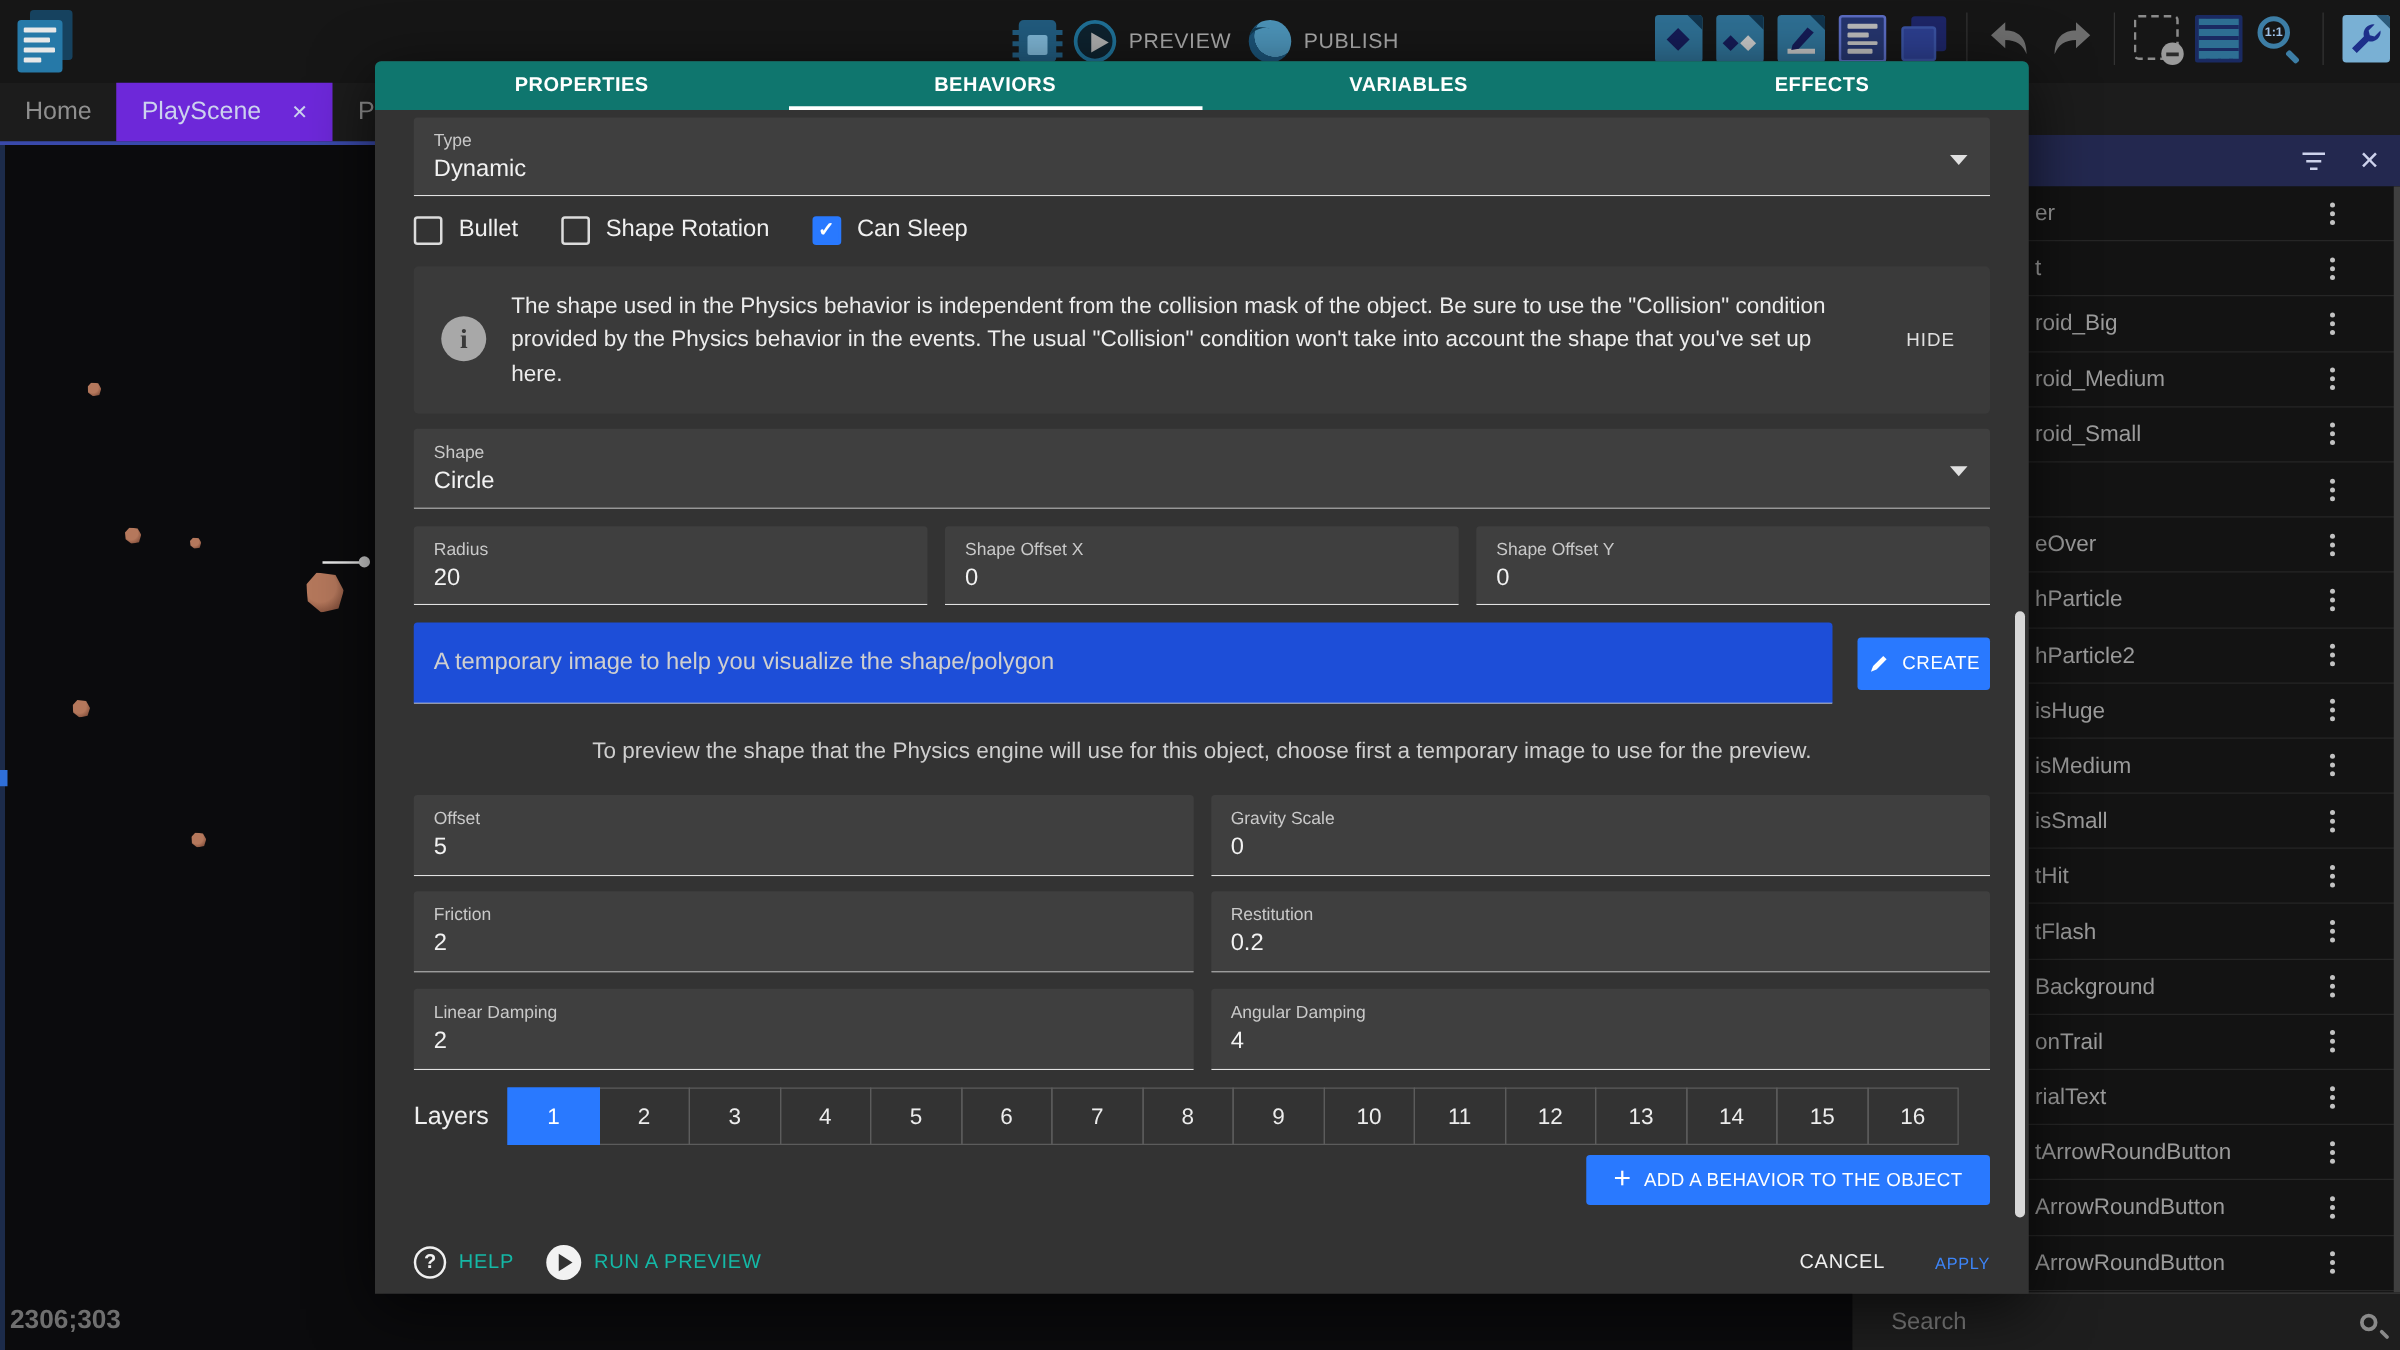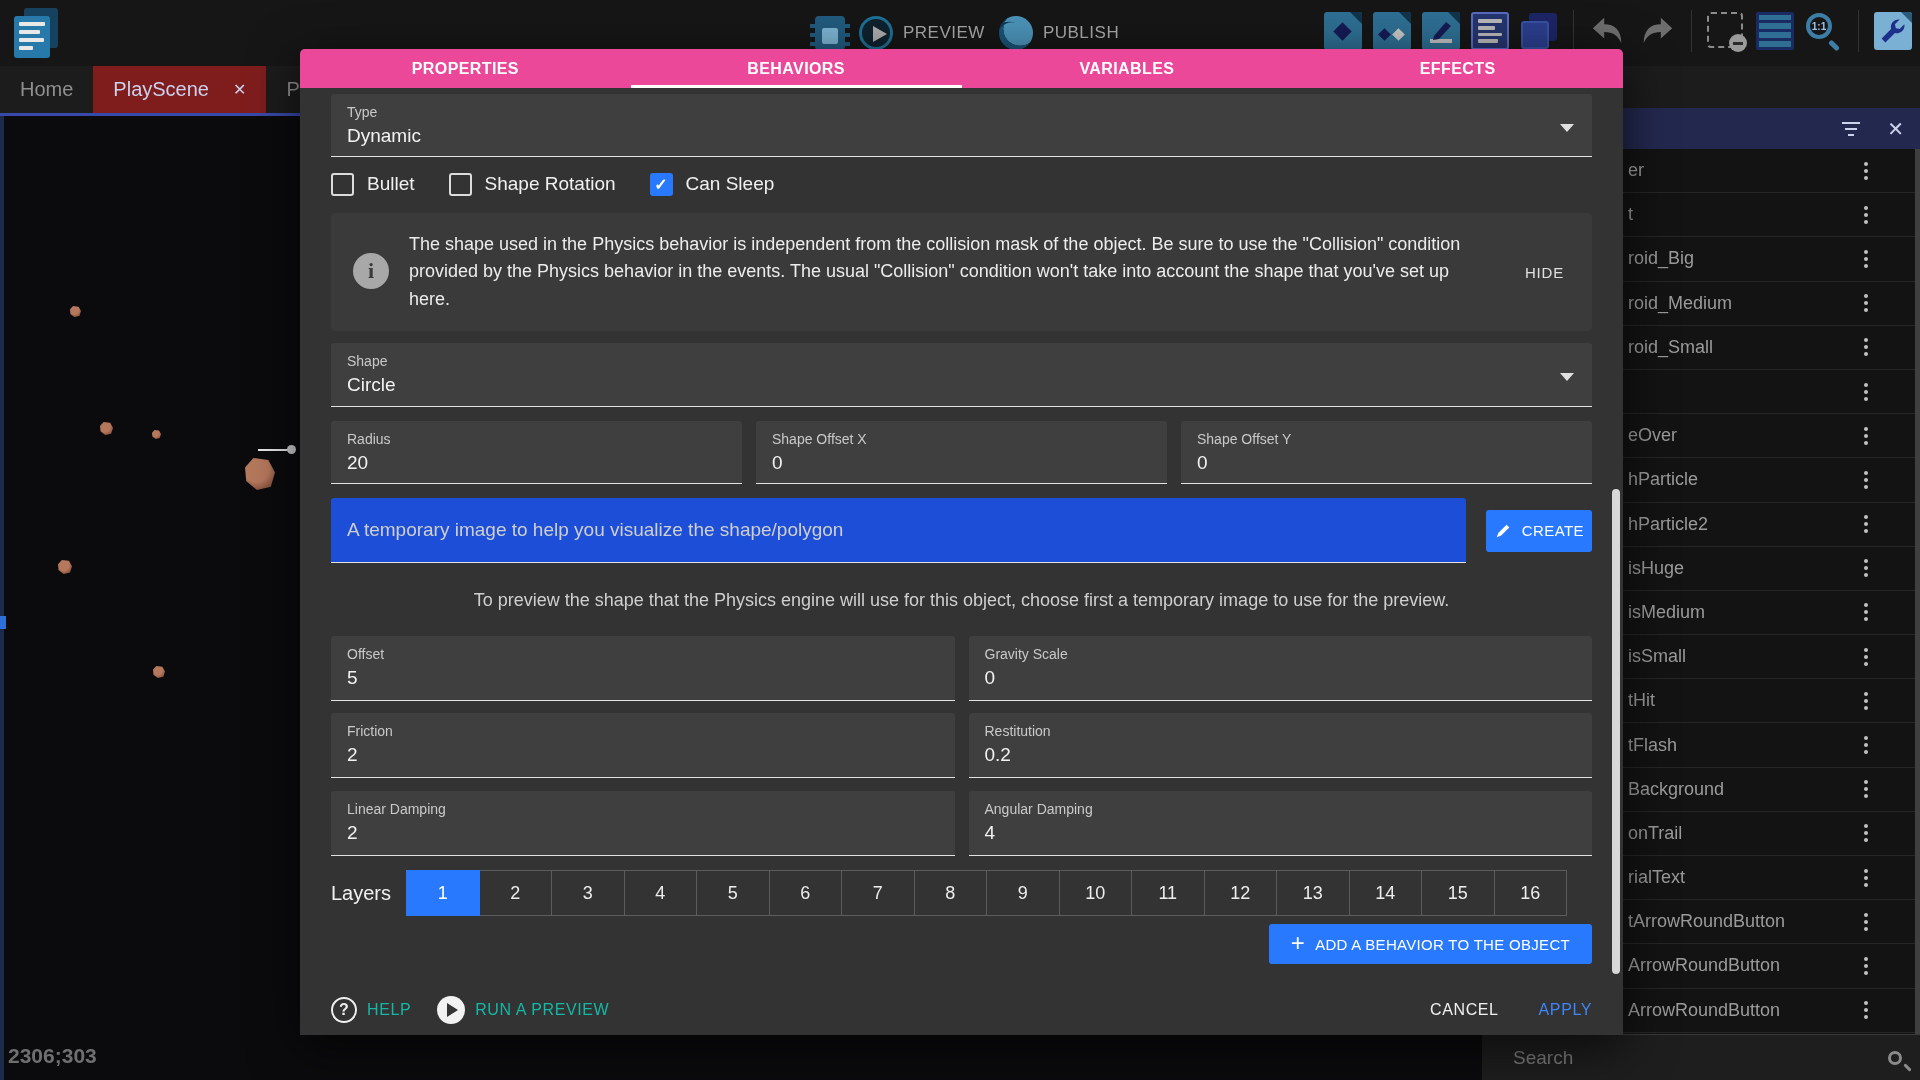--- a/index.html
+++ b/index.html
@@ -51,21 +51,21 @@
                 repeating-linear-gradient(90deg, rgba(46,111,147,.0) 0 6px, #1a2a62 6px 9px), #2e6f93; }
   .zoom11 { position:relative; }
   .zoom11 .ring { position:absolute; left:1px; top:1px; width:26px; height:26px; border-radius:50%; border:4px solid #3d7ea6; color:#9fc2e8; font-size:10px; font-weight:bold; display:flex; align-items:center; justify-content:center; }
   .zoom11 .handle { position:absolute; right:3px; bottom:2px; width:12px; height:5px; background:#3d7ea6; transform:rotate(45deg); border-radius:2px; }
   .wrench-bg { background:#79b0d4; border-radius:3px; width:38px; height:38px; position:relative; overflow:hidden; }
   .wrench-bg:before { content:""; position:absolute; right:0; top:0; border-left:11px solid transparent; border-top:11px solid #2b5a7a; }
 
   
   .tabstrip { position:absolute; left:0; top:66px; width:1920px; height:50px; background:#1c1c1c; display:flex; align-items:stretch; z-index:2; border-bottom:3px solid #3949ab; }
   .wtab { display:flex; align-items:center; gap:14px; padding:0 20px; font-size:20px; color:#8f8f8f; cursor:pointer; }
-  .wtab.active { background:#7f1d1d; color:#ccd2ee;gap:24px; }
+  .wtab.active { background:#6d28d9; color:#ccd2ee;gap:24px; }
   .wtab-close { font-size:16px; color:#ccd2ee; cursor:pointer; }
   .wtab:not(.active) .wtab-close { display:none; }
 
   
   .canvas { position:absolute; left:0; top:116px; width:1920px; height:964px; background:#0b0b0d; z-index:1; }
   .canvas-edge { position:absolute; left:0; top:0; width:4px; height:964px; background:#1c2b4a; }
   .edge-marker { position:absolute; left:0; top:500px; width:6px; height:13px; background:#2f6fd8; }
   .ast { position:absolute; background:radial-gradient(circle at 38% 35%, #b5785c 0 45%, #8a5540 75%, #6e4030 100%); clip-path:polygon(28% 0, 78% 6%, 100% 45%, 86% 90%, 40% 100%, 4% 72%, 0 30%); }
   .probe-line { position:absolute; left:258px; top:333px; width:32px; height:2px; background:#e8e8e8; }
   .probe-dot { position:absolute; left:287px; top:329px; width:9px; height:9px; border-radius:50%; background:#cfcfcf; }
@@ -84,21 +84,21 @@
   .dots-icon { width:4px; height:4px; border-radius:50%; background:#c2c2c2; box-shadow:0 -7px 0 #c2c2c2, 0 7px 0 #c2c2c2; margin-right:10px; cursor:pointer; }
   .op-scrollbar { position:absolute; right:0; top:0; width:5px; height:100%; background:#3f3f3f; }
   .op-search { height:46px; flex:0 0 auto; background:#1e1e1e; border-top:1px solid #3a3a3a; display:flex; align-items:center; padding:0 18px 0 31px; gap:10px; }
   .op-search input { flex:1; background:transparent; border:none; outline:none; font-size:19px; color:#8b5cf6; font-family:"Liberation Sans",sans-serif; }
   .op-search input::placeholder { color:#7c7c7c; }
   .search-icon { width:14px; height:14px; border:3px solid #8a8a8a; border-radius:50%; position:relative; }
   .search-icon:after { content:""; position:absolute; left:12px; top:12px; width:9px; height:3px; background:#8a8a8a; transform:rotate(45deg); border-radius:2px; }
 
   
   .dialog { position:absolute; left:300px; top:49px; width:1323px; height:986px; background:#333333; border-radius:5px 5px 0 0; box-shadow:0 12px 50px rgba(0,0,0,.65); z-index:5; }
-  .dtabs { height:39px; background:#ec4899; border-radius:5px 5px 0 0; display:flex; }
+  .dtabs { height:39px; background:#0f766e; border-radius:5px 5px 0 0; display:flex; }
   .dtab { flex:1; display:flex; align-items:center; justify-content:center; color:#fff; font-size:16px; font-weight:bold; letter-spacing:.4px; cursor:pointer; }
   .dtab.active { box-shadow:inset 0 -3px 0 #fff; }
   .dcontent { padding:0 31px 0 31px; position:relative; height:947px; }
   .dlg-scrollbar { position:absolute; right:3px; top:440px; width:8px; height:485px; background:#d8d8d8; border-radius:4px; }
 
   .field { background:#3f3f3f; border-bottom:1px solid #e2e2e2; border-radius:3px 3px 0 0; padding:10px 16px 8px; position:relative; }
   .field .flabel { font-size:14px; color:#c9c9c9; }
   .field .fvalue { font-size:19px; color:#f2f2f2; margin-top:5px; }
   .caret { position:absolute; right:18px; top:30px; width:0; height:0; border-left:7px solid transparent; border-right:7px solid transparent; border-top:8px solid #e0e0e0; cursor:pointer; }
 
@@ -139,21 +139,21 @@
   .plus { font-size:24px; font-weight:300; line-height:1; margin-top:-3px; }
 
   .dfooter { position:absolute; left:0; right:0; bottom:0; height:62px; padding:0 31px; display:flex; align-items:center; gap:26px; }
   .help-icon { width:26px; height:26px; border:2px solid #f0f0f0; border-radius:50%; color:#f0f0f0; font-size:16px; font-weight:bold; display:flex; align-items:center; justify-content:center; }
   .runp-icon { width:28px; height:28px; border-radius:50%; background:#f2f2f2; position:relative; }
   .runp-icon:after { content:""; position:absolute; left:10px; top:7px; border-left:11px solid #333; border-top:7px solid transparent; border-bottom:7px solid transparent; }
   .foot-btn { display:flex; align-items:center; gap:10px; cursor:pointer; }
   .foot-label { font-size:16px; color:#14b8a6; letter-spacing:.6px; }
   .spacer { flex:1; }
   .cancel-btn { font-size:16px; color:#f0f0f0; letter-spacing:.6px; cursor:pointer; }
-  .apply-btn { font-size:16px; color:#3d85f8; letter-spacing:.6px; cursor:pointer; margin-left:14px; }
+  .apply-btn { font-size:13px; color:#3d85f8; letter-spacing:.6px; cursor:pointer; margin-left:14px; }
 </style>
 </head>
 <body>
 
 <div class="canvas">
   <div class="canvas-edge"></div>
   <div class="edge-marker"></div>
   <div class="ast" style="left:70px; top:190px; width:11px; height:11px;"></div>
   <div class="ast" style="left:100px; top:306px; width:13px; height:13px;"></div>
   <div class="ast" style="left:152px; top:314px; width:9px; height:9px;"></div>

